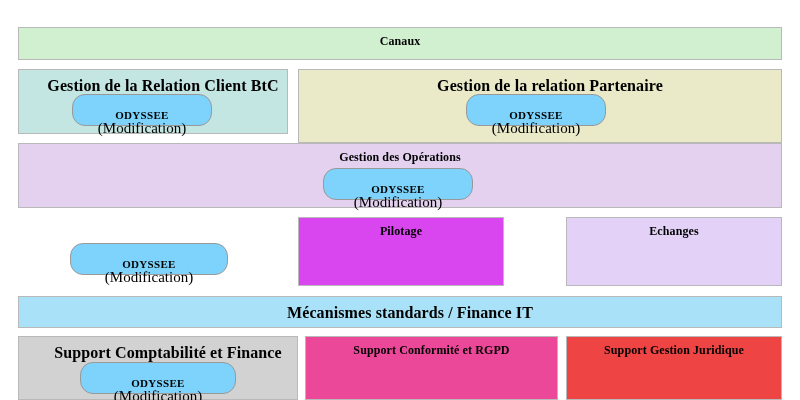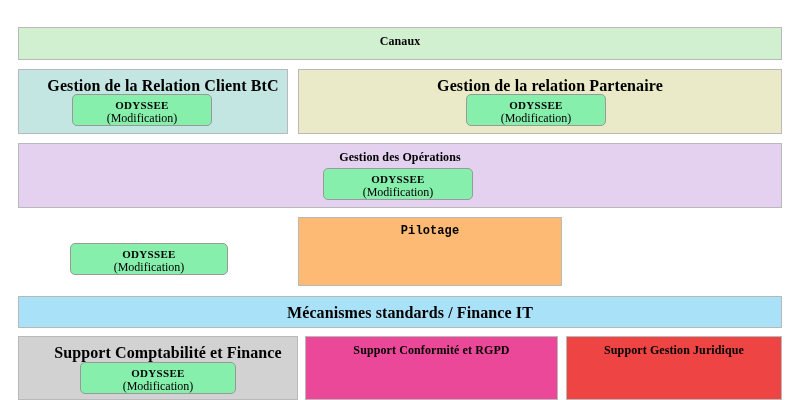--- a/index.html
+++ b/index.html
@@ -33,75 +33,78 @@
     padding-top: 7px;
     letter-spacing: 0.1px;
   }
   .band-title.small {
     font-size: 16px;
     padding-left: 20px;
   }
   .odyssee {
     position: absolute;
     box-sizing: border-box;
-    background: #86efac;
+    background: #7dd3fc;
     border: 1px solid #999999;
-    border-radius: 5px;
+    border-radius: 13px;
     text-align: center;
-    padding-top: 4px;
+    padding-top: 14px;
   }
   .odyssee .line1 {
     font-family: "Liberation Serif", "DejaVu Serif", serif;
     font-weight: bold;
     font-size: 11px;
     line-height: 13px;
     color: #000000;
     letter-spacing: 0.3px;
   }
   .odyssee .line2 {
     font-family: "Liberation Serif", "DejaVu Serif", serif;
-    font-size: 12px;
+    font-size: 15px;
     line-height: 12px;
     color: #000000;
   }
 </style>
 </head>
 <body>
 
 <div class="canvas" id="canvas">
     <div class="band" style="left: 18px; top: 27px; width: 764px; height: 33px; background: rgb(208, 240, 208);">
       <div class="band-title">Canaux</div>
     </div>
     <div class="band" style="left: 18px; top: 69px; width: 270px; height: 65px; background: rgb(195, 230, 226);">
       <div class="band-title small">Gestion de la Relation Client BtC</div>
     </div>
     <div class="odyssee" style="left: 72px; top: 94px; width: 140px; height: 32px;">
       <div class="line1">ODYSSEE</div>
       <div class="line2">(Modification)</div>
     </div>
-    <div class="band" style="left: 298px; top: 69px; width: 484px; height: 65px; background: rgb(234, 234, 200);">
+    <div class="band" style="left: 298px; top: 69px; width: 484px; height: 74px; background: rgb(234, 234, 200);">
       <div class="band-title small">Gestion de la relation Partenaire</div>
     </div>
     <div class="odyssee" style="left: 466px; top: 94px; width: 140px; height: 32px;">
       <div class="line1">ODYSSEE</div>
       <div class="line2">(Modification)</div>
     </div>
     <div class="band" style="left: 18px; top: 143px; width: 764px; height: 65px; background: rgb(227, 209, 239);">
       <div class="band-title">Gestion des Opérations</div>
     </div>
     <div class="odyssee" style="left: 323px; top: 168px; width: 150px; height: 32px;">
       <div class="line1">ODYSSEE</div>
       <div class="line2">(Modification)</div>
     </div>
     <div class="odyssee" style="left: 70px; top: 243px; width: 158px; height: 32px;">
       <div class="line1">ODYSSEE</div>
       <div class="line2">(Modification)</div>
     </div>
-    <div class="band" style="left: 298px; top: 217px; width: 264px; height: 69px; background: #fdba74; font-family: Liberation Mono, monospace;">
+    <div class="band" style="left: 298px; top: 217px; width: 206px; height: 69px; background: #d946ef;">
       <div class="band-title">Pilotage</div>
+    </div>
+    <div class="band" style="left: 566px; top: 217px; width: 216px; height: 69px; background: rgb(227, 209, 247);">
+      <div class="band-title">Echanges</div>
     </div>
     <div class="band" style="left: 18px; top: 296px; width: 764px; height: 32px; background: rgb(169, 226, 248);">
       <div class="band-title small">Mécanismes standards / Finance IT</div>
     </div>
     <div class="band" style="left: 18px; top: 336px; width: 280px; height: 64px; background: rgb(210, 210, 210);">
       <div class="band-title small">Support Comptabilité et Finance</div>
     </div>
     <div class="odyssee" style="left: 80px; top: 362px; width: 156px; height: 32px;">
       <div class="line1">ODYSSEE</div>
       <div class="line2">(Modification)</div>

